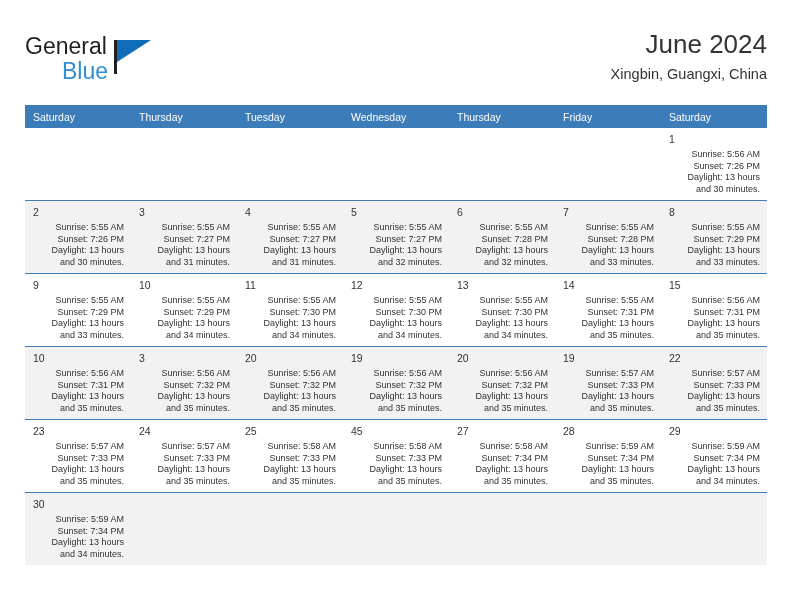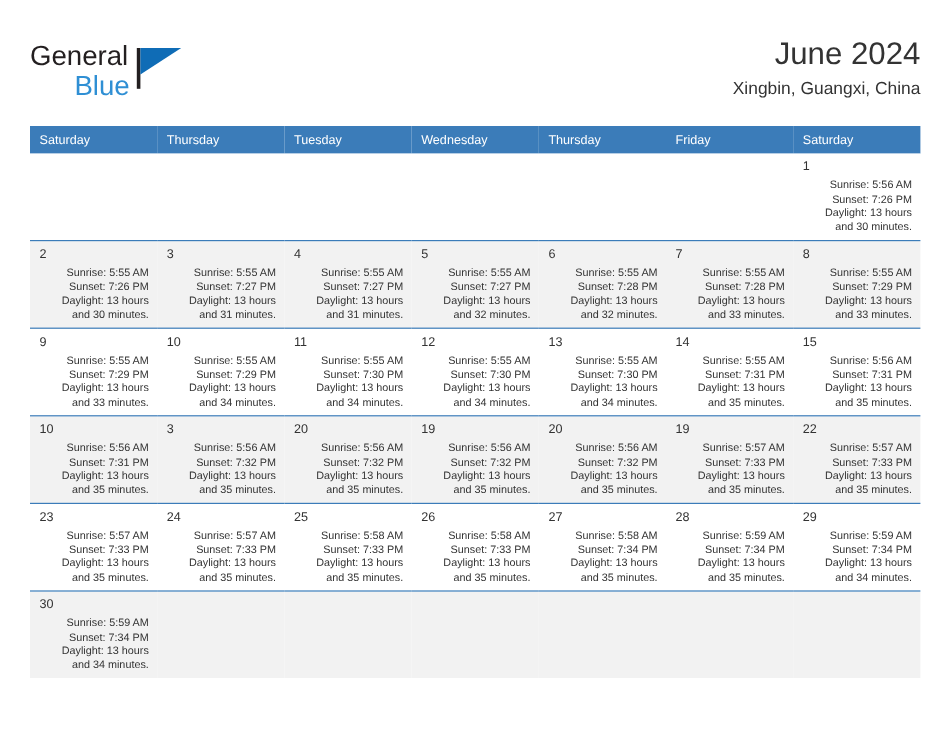--- a/index.html
+++ b/index.html
@@ -488,21 +488,21 @@
               <div class="day-info">
                 <div>Sunrise: 5:58 AM</div>
                 <div>Sunset: 7:33 PM</div>
                 <div>Daylight: 13 hours</div>
                 <div>and 35 minutes.</div>
               </div>
             </div>
           </td>
           <td>
             <div class="cell-inner">
-              <div class="day-num">26</div>
+              <div class="day-num">45</div>
               <div class="day-info">
                 <div>Sunrise: 5:58 AM</div>
                 <div>Sunset: 7:33 PM</div>
                 <div>Daylight: 13 hours</div>
                 <div>and 35 minutes.</div>
               </div>
             </div>
           </td>
           <td>
             <div class="cell-inner">

